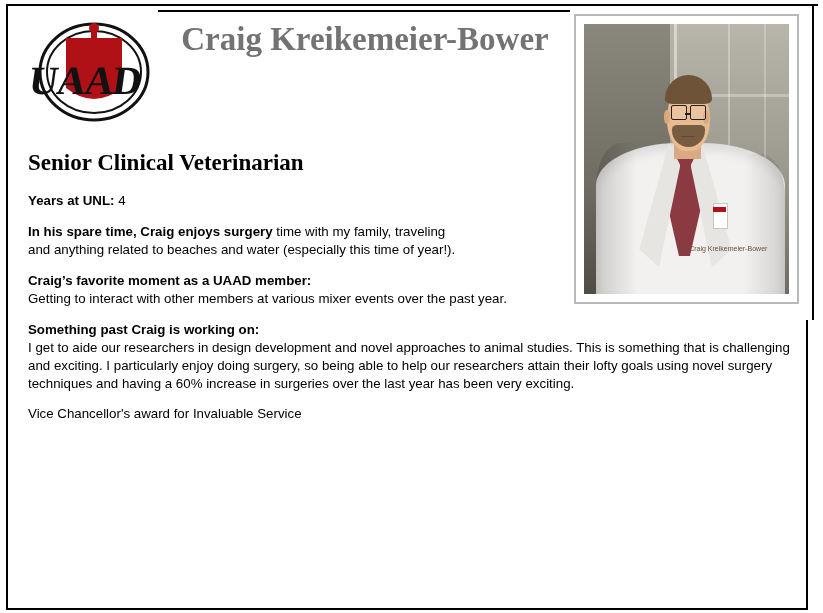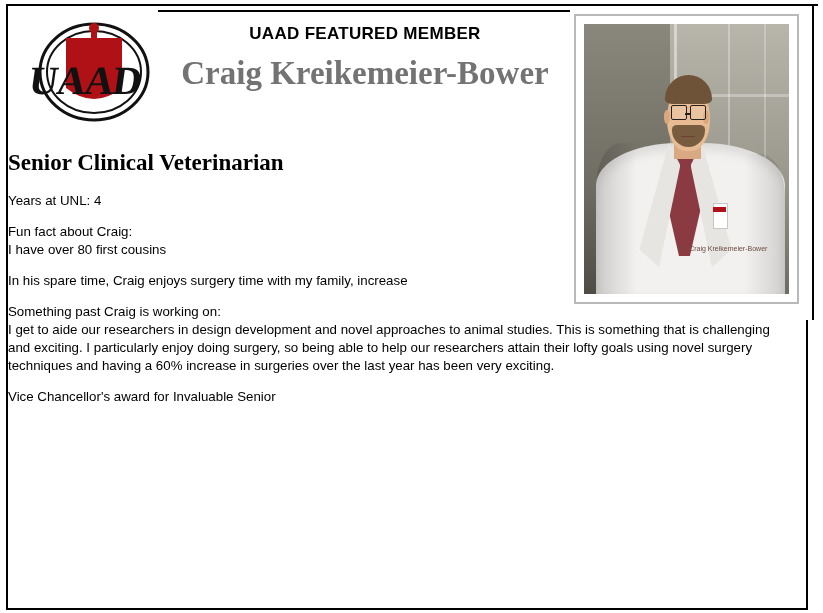--- a/index.html
+++ b/index.html
@@ -248,33 +248,33 @@
   .photo-caption {
     position:absolute; left:46%; bottom:15.5%;
     font-size:7px; color:#6a4b3f;
     font-family:"Liberation Sans", sans-serif;
     white-space: nowrap;
   }
 
   
   .body-col {
     position: absolute;
-    left: 8px;
+    left: 28px;
     top: 150px;
     width: 770px;
   }
   .job-title {
     font-family: "Liberation Serif", serif;
     font-size: 23px;
     font-weight: bold;
     margin: 0 0 16px 0;
   }
   .block { margin-bottom: 13px; font-size: 13.3px; line-height: 1.35; }
   .block p { margin: 0; }
-  .lbl { font-weight: normal; }
+  .lbl { font-weight: bold; }
   .inline-val { font-weight: normal; }
   .txt { font-weight: normal; }
   .wide { width: 770px; }
   .narrow { width: 560px; }
 </style>
 </head>
 <body>
 
 <div class="page">
 
@@ -294,21 +294,20 @@
         <rect x="63" y="10" width="6" height="22" fill="#b01116"></rect>
         <circle cx="66" cy="10" r="5" fill="#b01116"></circle>
         <path d="M66 22 L84 26 L66 32 Z" fill="#b01116"></path>
         <text x="66" y="76" font-family="Liberation Serif, serif" font-size="40" font-weight="bold" fill="#111111" text-anchor="middle" transform="skewX(-8)" style="letter-spacing:-1px;">UAAD</text>
       </svg>
     </div>
 
     <div class="header-rule"></div>
 
     <div class="header-center">
-      <div class="featured-title">UAAD FEATURED MEMBER</div>
       <div class="member-name">Craig Kreikemeier-Bower</div>
     </div>
   </div>
 
   <div class="photo-frame">
     <div class="photo">
       <div class="bg-panel-a"></div>
       <div class="bg-panel-b"></div>
       <div class="bg-line1"></div>
       <div class="bg-line2"></div>
@@ -340,35 +339,36 @@
   <div class="body-col">
 
     <div class="job-title">Senior Clinical Veterinarian</div>
 
     <div class="block narrow">
       <p>
         <span class="lbl">Years at UNL:</span><span class="inline-val"> 4</span>
       </p>
     </div>
 
-    <div class="block narrow">
-      <p class="lbl">Fun fact about Craig:</p>
-      <p class="txt">I have over 80 first cousins</p>
-    </div>
 
     <div class="block narrow">
       <p>
-        <span class="lbl">In his spare time, Craig enjoys surgery</span><span class="inline-val"> time with my family, increase</span>
+        <span class="lbl">In his spare time, Craig enjoys surgery</span><span class="inline-val"> time with my family, traveling</span>
       </p>
-    </div>
-
+      <p class="txt">and anything related to beaches and water (especially this time of year!).</p>
+    </div>
+
+    <div class="block wide">
+      <p class="lbl">Craig’s favorite moment as a UAAD member:</p>
+      <p class="txt">Getting to interact with other members at various mixer events over the past year.</p>
+    </div>
 
     <div class="block wide">
       <p class="lbl">Something past Craig is working on:</p>
       <p class="txt">I get to aide our researchers in design development and novel approaches to animal studies.  This is something that is challenging and exciting.  I particularly enjoy doing surgery, so being able to help our researchers attain their lofty goals using novel surgery techniques and having a 60% increase in surgeries over the last year has been very exciting.</p>
     </div>
 
     <div class="block wide">
-      <p class="txt">Vice Chancellor's award for Invaluable Senior</p>
+      <p class="txt">Vice Chancellor's award for Invaluable Service</p>
     </div>
 
   </div>
 </div>
 
 </body></html>

